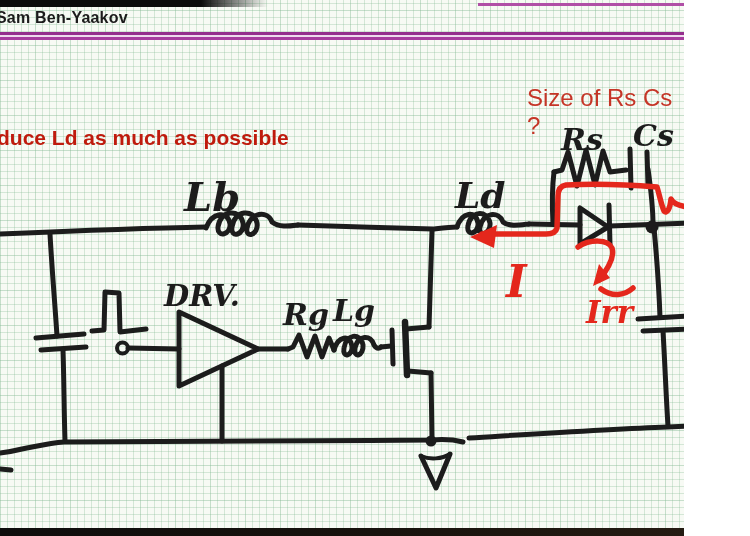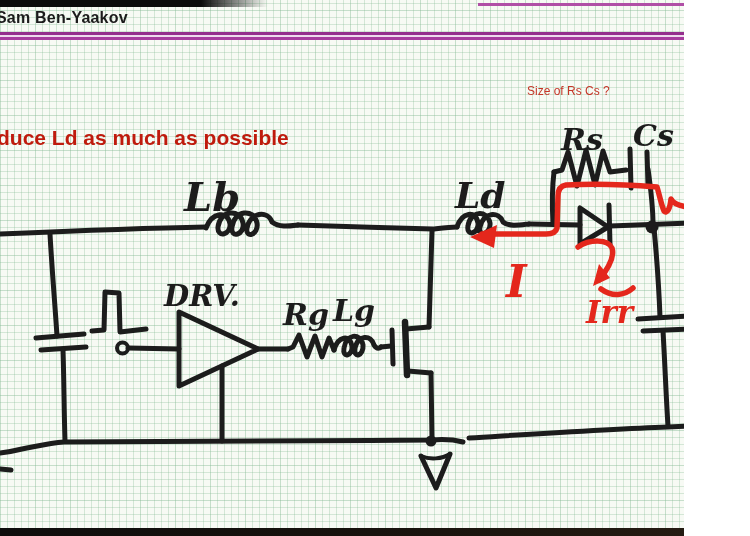--- a/index.html
+++ b/index.html
@@ -15,21 +15,21 @@
   }
   .topbar{position:absolute;left:0;top:0;width:268px;height:7px;
     background:linear-gradient(to right,#0b0b0b 0 75%,rgba(11,11,11,0));}
   .pinstripe{position:absolute;left:478px;right:0;top:3px;height:3px;background:#b04fa6;}
   .bottombar{position:absolute;left:0;bottom:0;width:100%;height:8px;
     background:linear-gradient(to right,#0e0d0c,#17120d 55%,#241b12);}
   .rule{position:absolute;left:0;top:32px;width:100%;height:9px;
     background:linear-gradient(#942e8d 0 34%,#eedaed 34% 60%,#a63c9e 60% 94%,rgba(166,60,158,0) 94%);}
   .author{position:absolute;left:-4px;top:9px;font-size:16px;font-weight:bold;color:#1b1b1b;letter-spacing:.2px;}
   .title{position:absolute;left:133px;top:64px;font-size:22px;color:#c53527;}
-  .question{position:absolute;left:527px;top:84px;font-size:12px;color:#c53527;}
+  .question{position:absolute;left:527px;top:84px;font-size:24px;color:#c53527;}
   .note{position:absolute;left:-3px;top:126px;font-size:21px;font-weight:bold;color:#bf1a0d;}
   svg{position:absolute;left:0;top:0;}
   .ink{stroke:#1c1c1c;stroke-width:5;fill:none;stroke-linecap:round;stroke-linejoin:round;}
   .ink-thin{stroke:#1c1c1c;stroke-width:4;fill:none;stroke-linecap:round;stroke-linejoin:round;}
   .ink-fill{fill:#1c1c1c;stroke:none;}
   .red{stroke:#e4271c;stroke-width:5.5;fill:none;stroke-linecap:round;stroke-linejoin:round;}
   .red-fill{fill:#e4271c;stroke:none;}
   .hand{font-family:"DejaVu Serif", serif;font-style:italic;font-weight:bold;fill:#1c1c1c;}
   .hand-red{font-family:"DejaVu Serif", serif;font-style:italic;font-weight:bold;fill:#e4271c;}
 </style>

